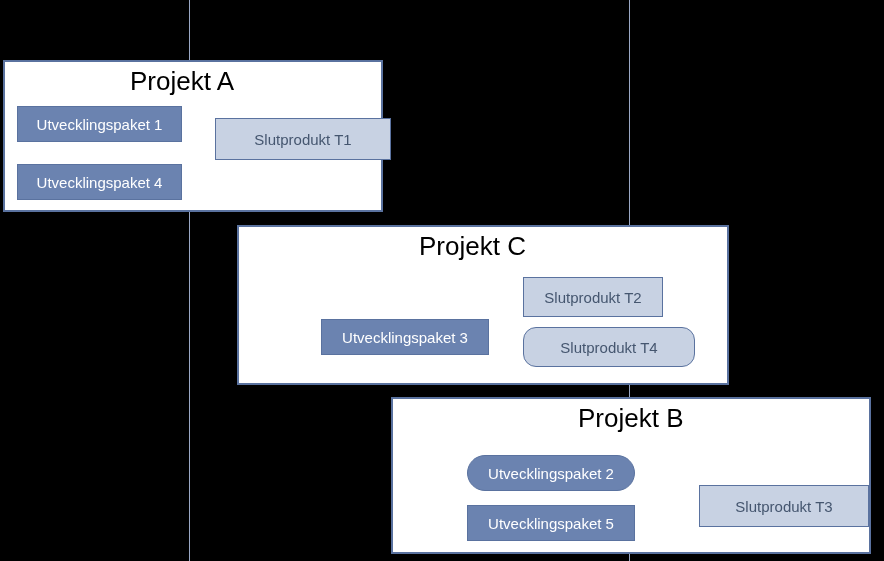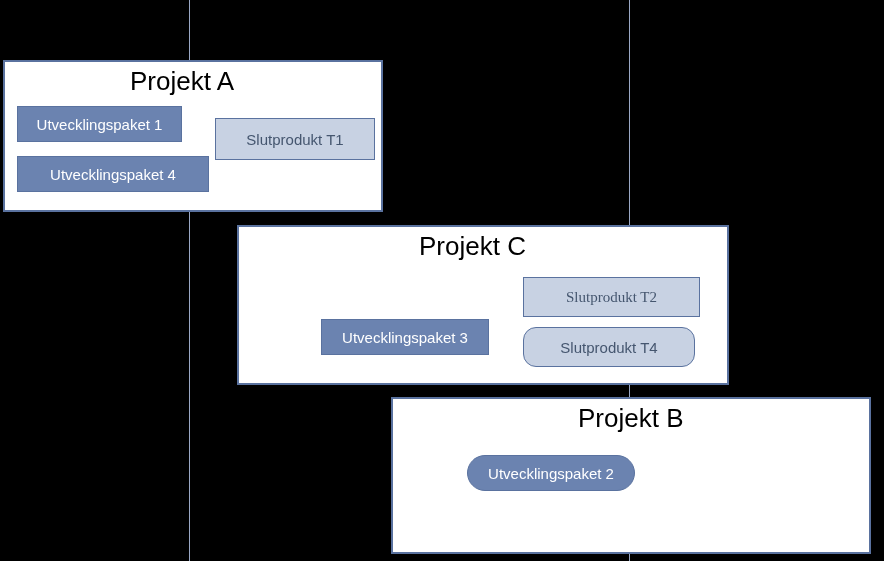--- a/index.html
+++ b/index.html
@@ -74,27 +74,29 @@
   <path d="M 487 335 H 503 V 294 H 520" stroke="#8996b7" stroke-width="1.5" fill="none" marker-end="url(#arrow)"></path>
   <path d="M 487 335 H 503 V 344 H 520" stroke="#8996b7" stroke-width="1.5" fill="none" marker-end="url(#arrow)"></path>
 
   <path d="M 634 471 H 665 V 504 H 695" stroke="#8996b7" stroke-width="1.5" fill="none" marker-end="url(#arrow)"></path>
   <path d="M 634 523 H 665 V 504 H 695" stroke="#8996b7" stroke-width="1.5" fill="none" marker-end="url(#arrow)"></path>
 </svg>
 
 <div class="project" style="left:3px; top:60px; width:380px; height:152px;">
   <div class="project-title" style="left:125px; top:4px;">Projekt A</div>
   <div class="box dark" style="left:12px; top:44px; width:165px; height:36px;">Utvecklingspaket 1</div>
-  <div class="box dark" style="left:12px; top:94px; width:192px; height:36px;">Utvecklingspaket 4</div>
-  <div class="box light" style="left:210px; top:56px; width:160px; height:42px;">Slutprodukt T1</div>
+  <div class="box dark" style="left:12px; top:102px; width:165px; height:36px;">Utvecklingspaket 4</div>
+  <div class="box light" style="left:210px; top:56px; width:176px; height:42px;">Slutprodukt T1</div>
 </div>
 
 <div class="project" style="left:237px; top:225px; width:492px; height:160px;">
   <div class="project-title" style="left:180px; top:4px;">Projekt C</div>
   <div class="box dark" style="left:82px; top:92px; width:168px; height:36px;">Utvecklingspaket 3</div>
-  <div class="box light" style="left:284px; top:50px; width:177px; height:40px;font-family:Liberation Serif, serif;">Slutprodukt T2</div>
+  <div class="box light" style="left:284px; top:50px; width:140px; height:40px;">Slutprodukt T2</div>
   <div class="box light" style="left:284px; top:100px; width:172px; height:40px;border-radius:13px;">Slutprodukt T4</div>
 </div>
 
 <div class="project" style="left:391px; top:397px; width:480px; height:157px;">
   <div class="project-title" style="left:185px; top:4px;">Projekt B</div>
   <div class="box dark" style="left:74px; top:56px; width:168px; height:36px;border-radius:18px;">Utvecklingspaket 2</div>
+  <div class="box dark" style="left:74px; top:106px; width:168px; height:36px;">Utvecklingspaket 5</div>
+  <div class="box light" style="left:306px; top:86px; width:170px; height:42px;">Slutprodukt T3</div>
 </div>
 
 </body></html>

